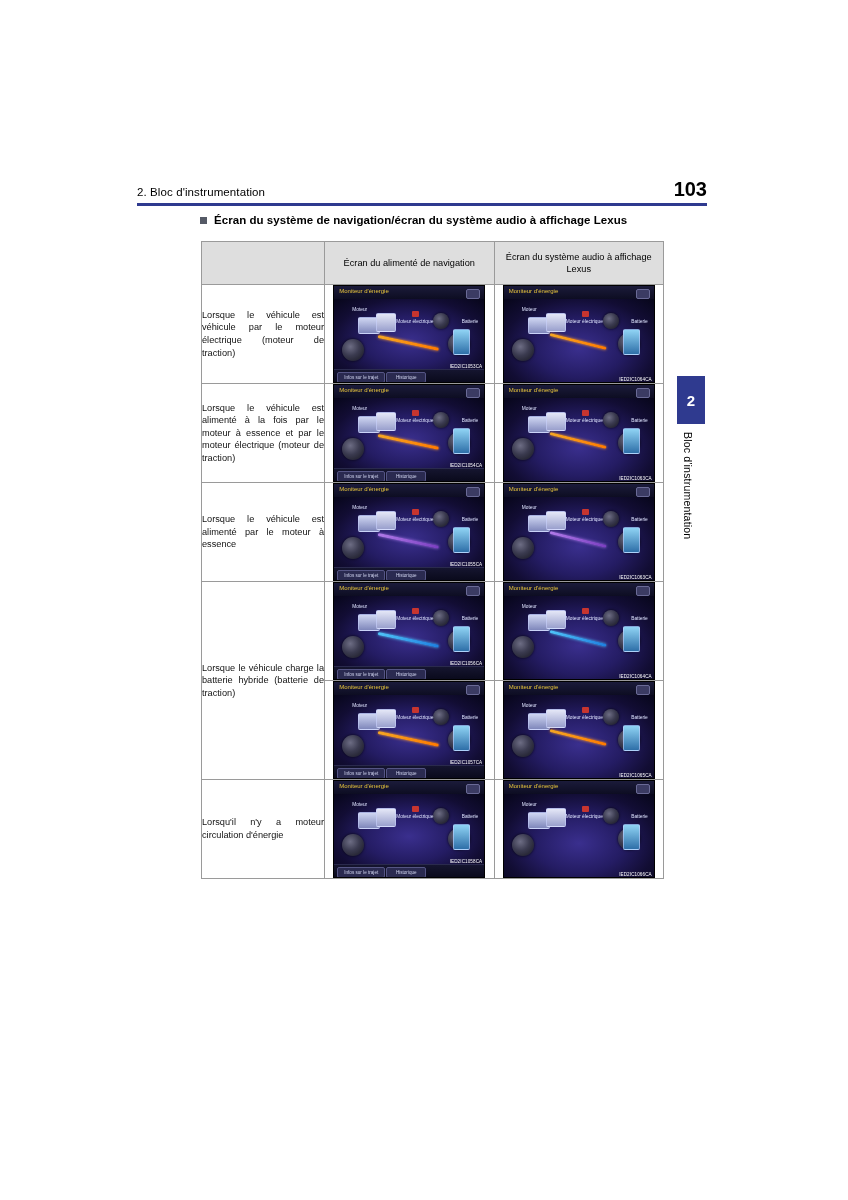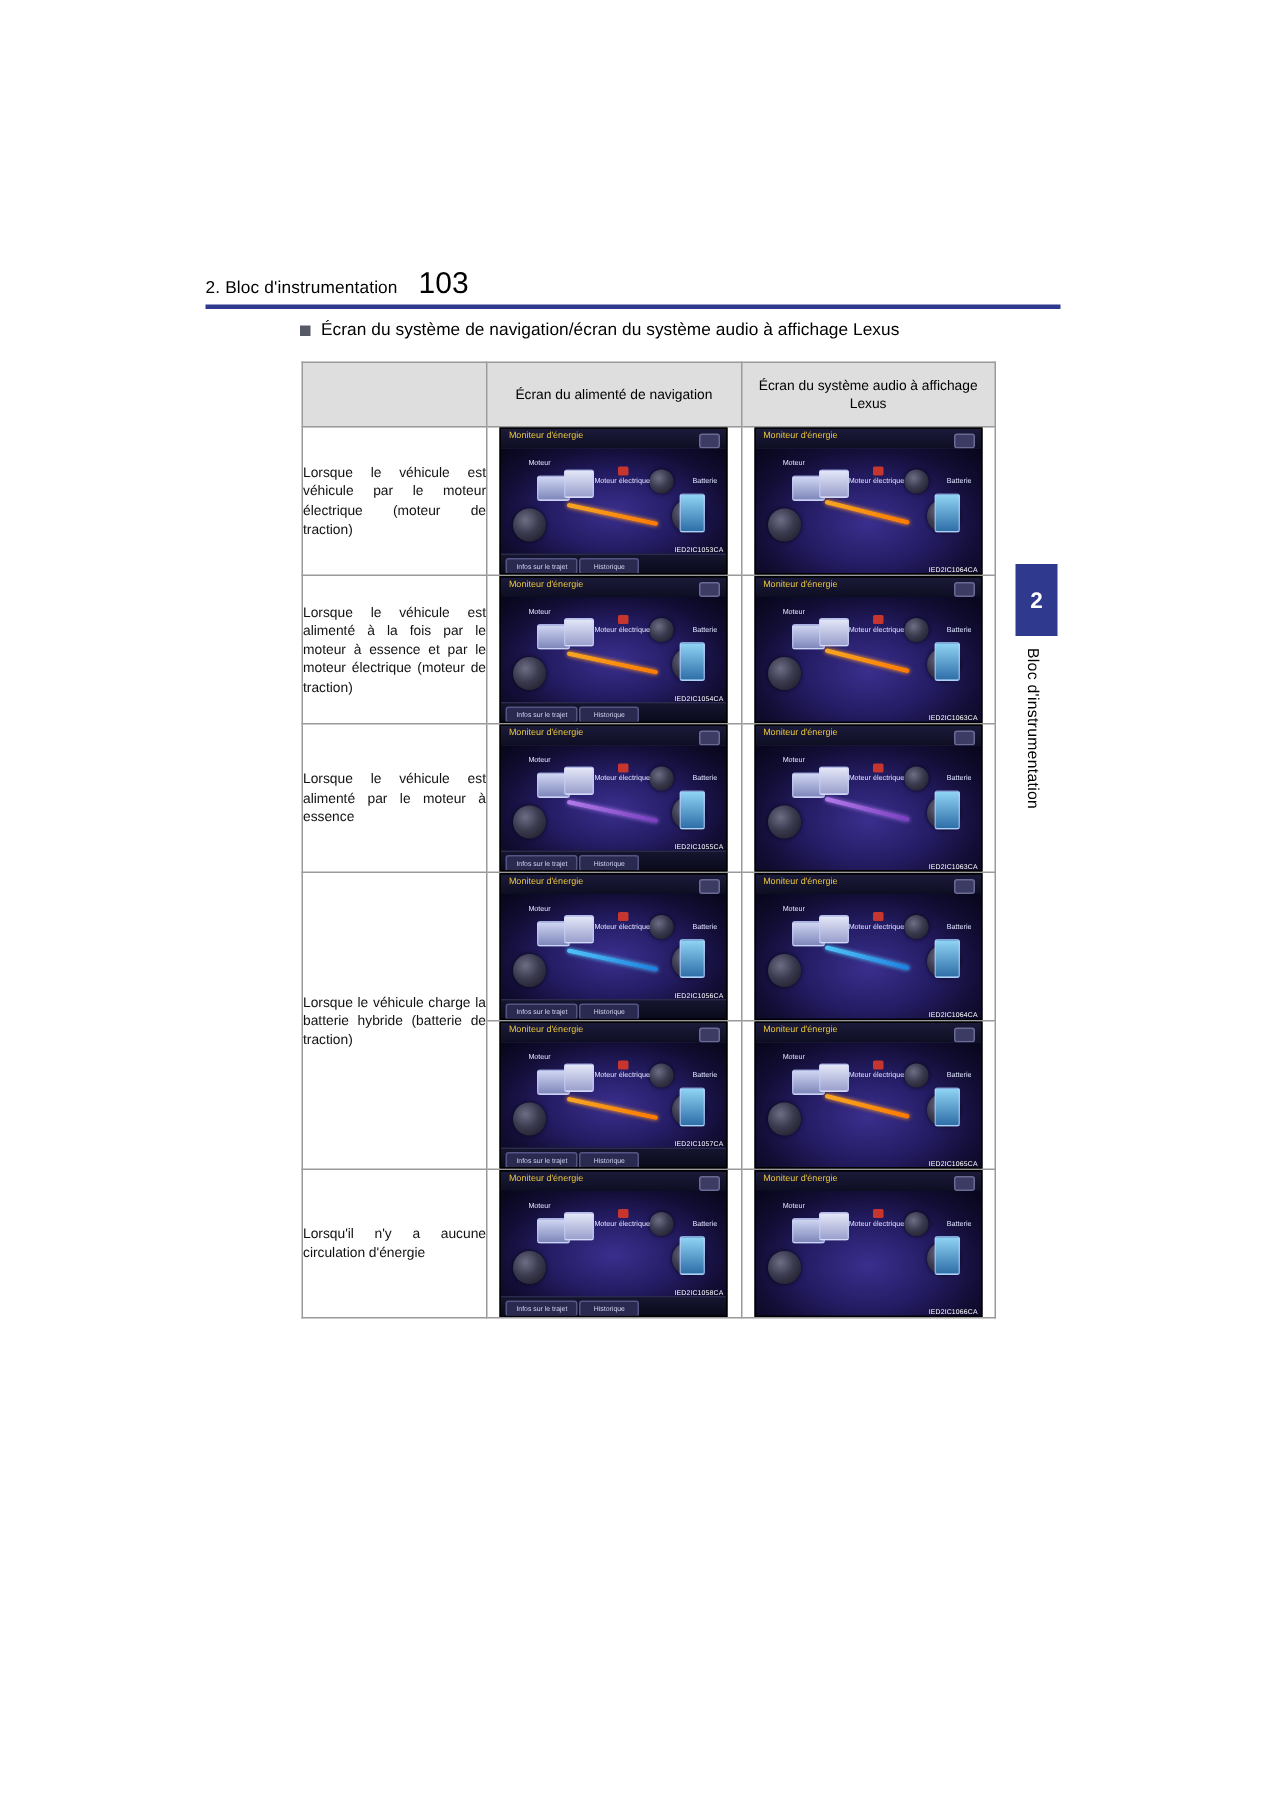--- a/index.html
+++ b/index.html
@@ -17,32 +17,32 @@
   }
 
   
   .page-header {
     position: absolute;
     left: 137px;
     top: 178px;
     width: 570px;
     display: flex;
     align-items: baseline;
-    justify-content: flex-start;
+    justify-content: space-between;
     gap: 14px;
   }
   .header-section {
     font-size: 11.5px;
     letter-spacing: 0.1px;
     color: #000;
     white-space: nowrap;
   }
   .header-pageno {
     font-size: 20px;
-    font-weight: normal;
+    font-weight: bold;
     letter-spacing: 0px;
     color: #000;
   }
   .header-rule {
     position: absolute;
     left: 137px;
     top: 203px;
     width: 570px;
     height: 2.5px;
     background: #2f3a8f;
@@ -58,21 +58,21 @@
     gap: 7px;
   }
   .square-bullet {
     width: 7px;
     height: 7px;
     background: #555a66;
     display: inline-block;
   }
   .section-title {
     font-size: 11.5px;
-    font-weight: normal;
+    font-weight: bold;
     letter-spacing: 0.05px;
     color: #000;
     white-space: nowrap;
   }
 
   
   .energy-table {
     position: absolute;
     left: 201px;
     top: 241px;
@@ -561,21 +561,21 @@
             <div class="lbl elec">Moteur électrique</div>
             <div class="lbl batt">Batterie</div>
             <div class="flow orange b"></div>
           </div>
           <div class="code">IED2IC1065CA</div>
         </div>
       </td>
     </tr>
 
     <tr>
-      <td class="label-cell">Lorsqu'il n'y a aucune circulation d'énergie</td>
+      <td class="label-cell">Lorsqu'il n'y a moteur circulation d'énergie</td>
       <td class="img-cell">
         <div class="screen with-bottom">
           <div class="topbar"></div>
           <div class="title">Moniteur d'énergie</div>
           <div class="topbtn"></div>
           <div class="stage">
             <div class="wheel front"></div>
             <div class="wheel rear"></div>
             <div class="wheel rear2"></div>
             <div class="box motor-box"></div>

